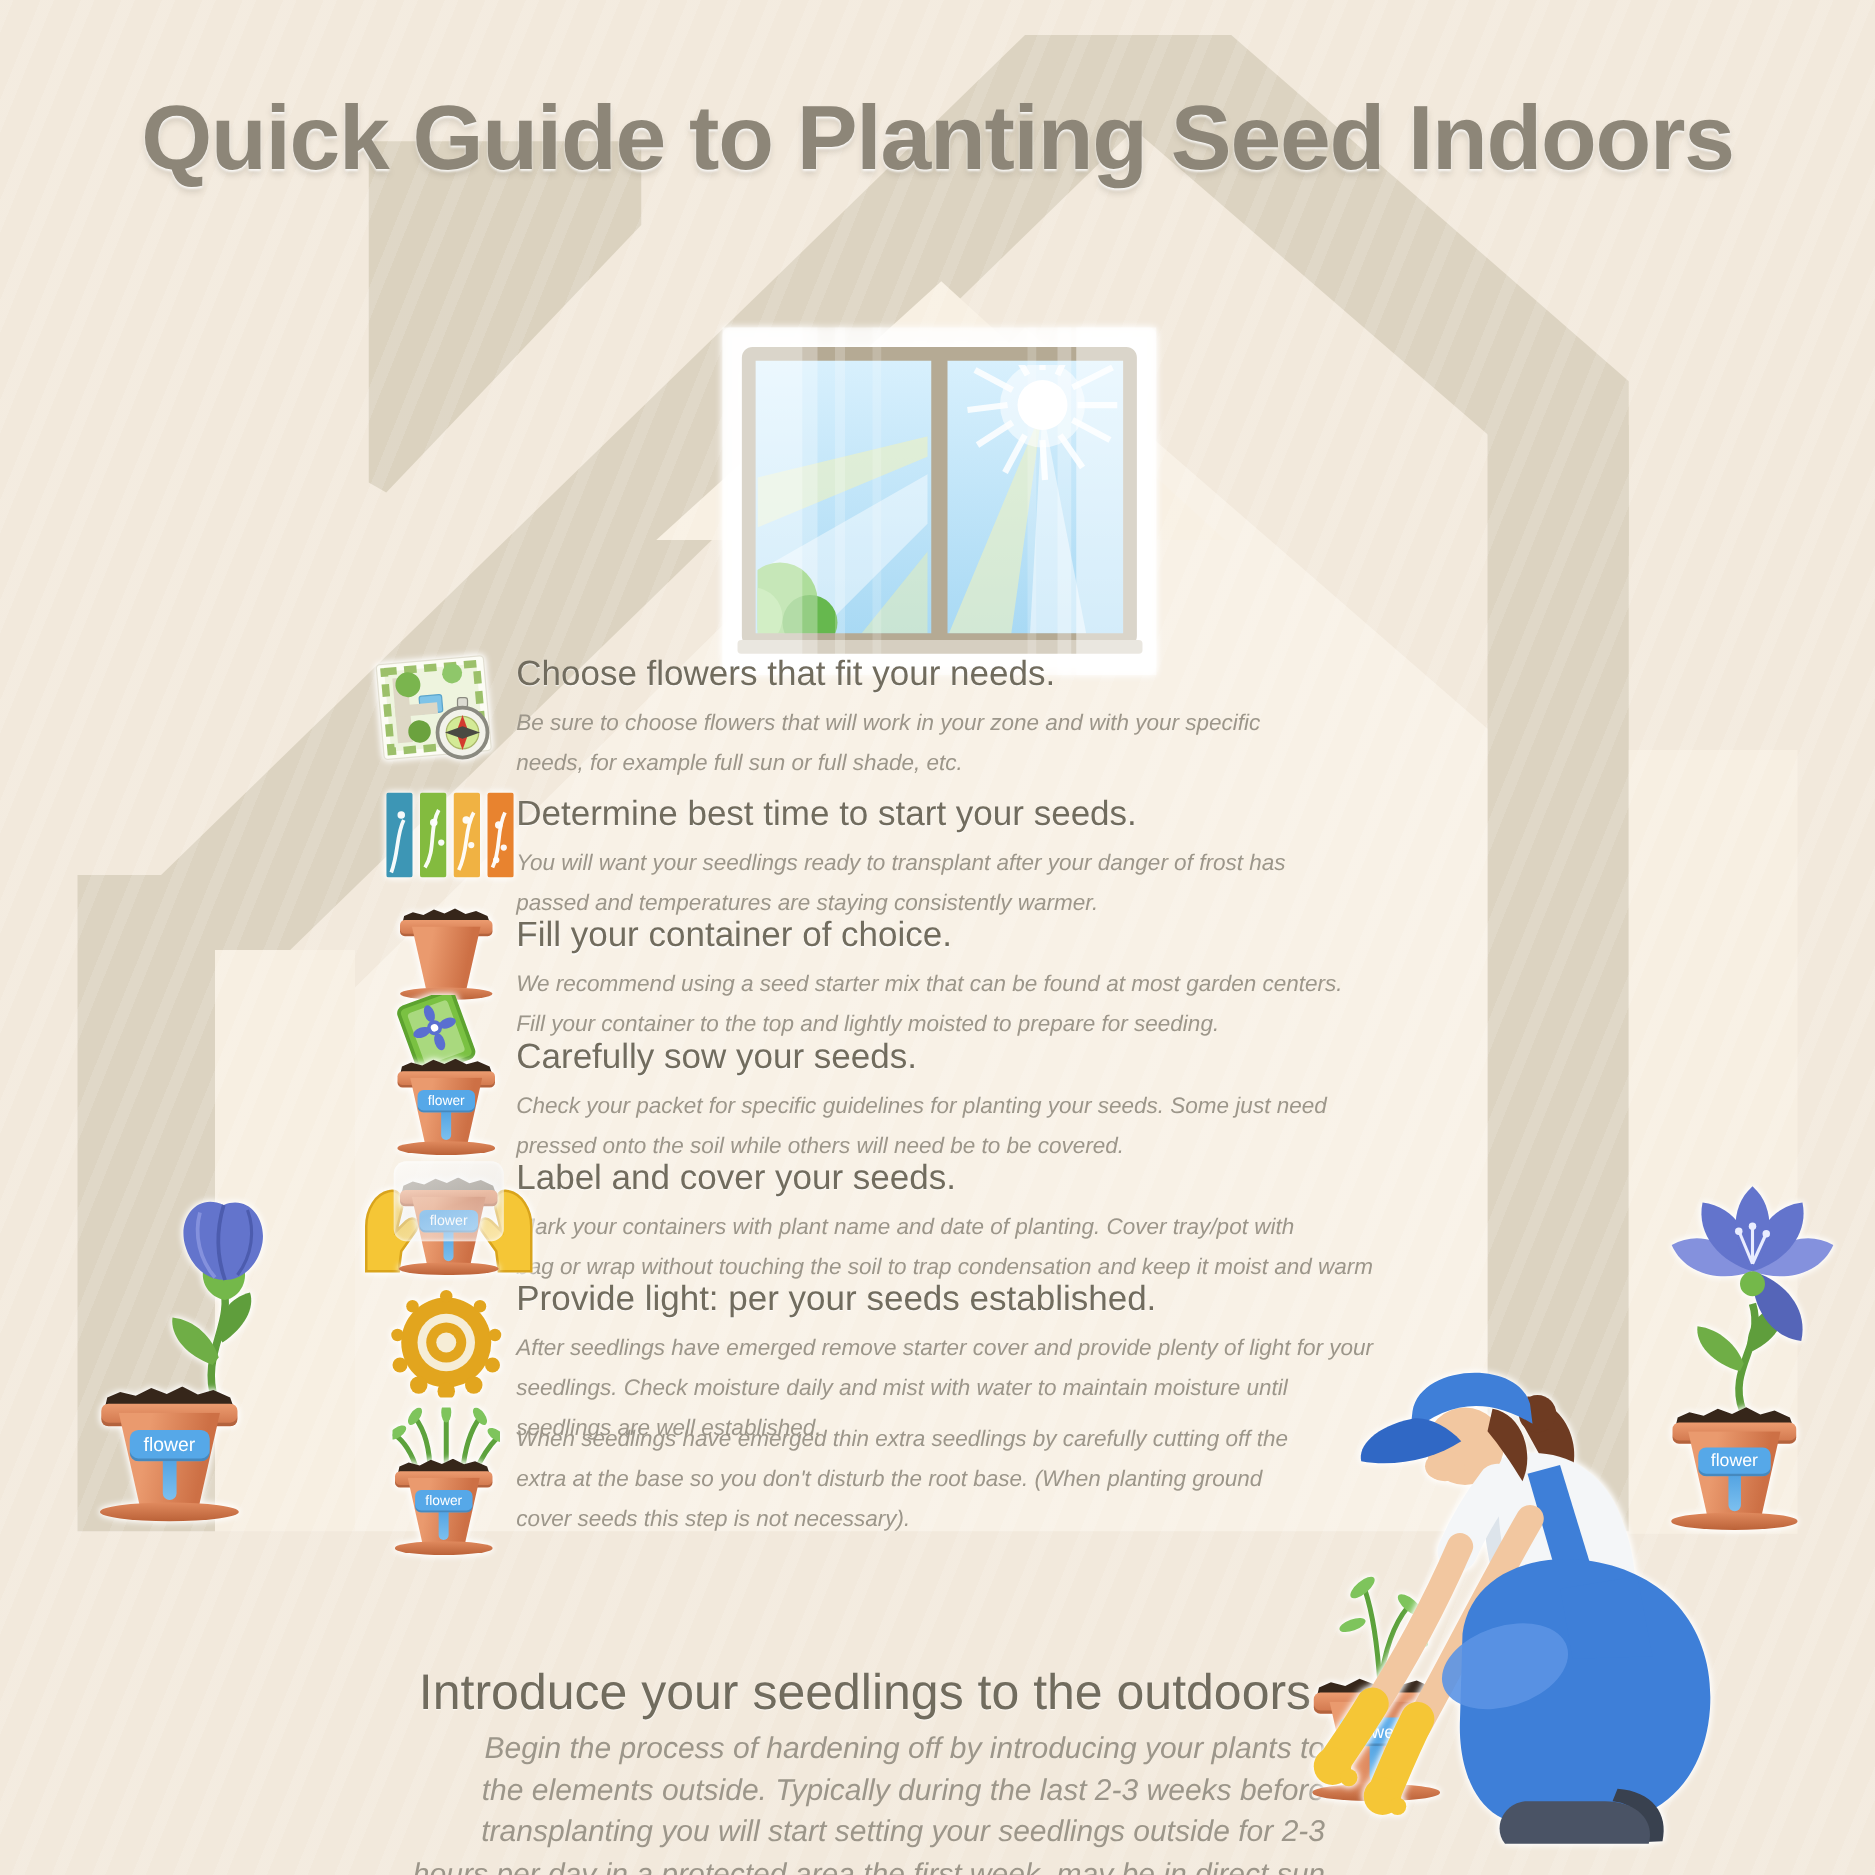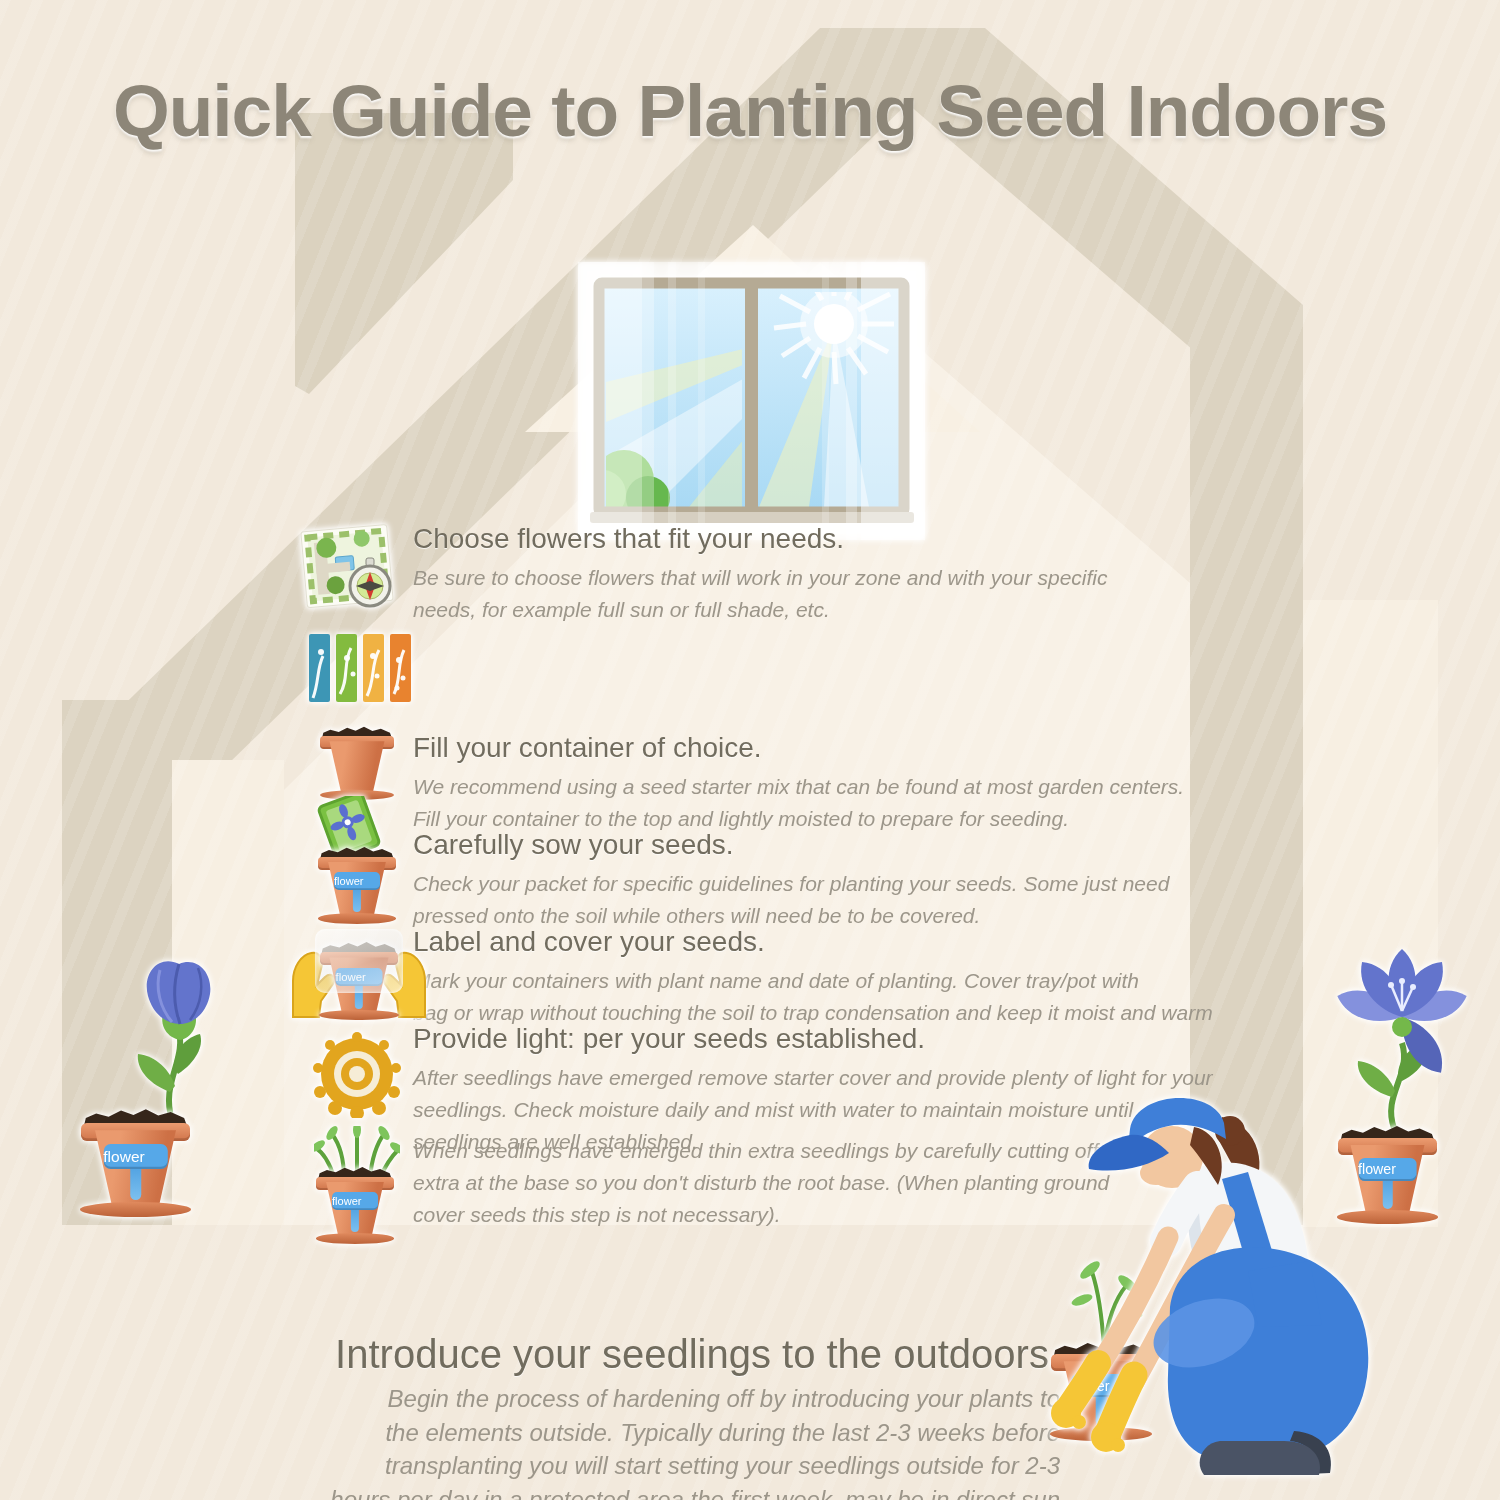--- a/index.html
+++ b/index.html
@@ -8,21 +8,21 @@
   .abs{position:absolute;}
   .stripes{position:absolute;inset:0;z-index:2;pointer-events:none;opacity:.4;
     background:repeating-linear-gradient(112deg,rgba(255,255,255,.3) 0 10px,rgba(255,255,255,0) 10px 30px);}
   .bgsvg{position:absolute;inset:0;z-index:1;}
   .title{position:absolute;top:20px;left:0;width:100%;text-align:center;z-index:4;
     font-size:73px;font-weight:bold;letter-spacing:-1px;color:var(--title,#8d8678);
     text-shadow:0 2px 2px rgba(255,255,255,.9),0 4px 5px rgba(110,100,80,.22);}
   .step{position:absolute;left:413px;width:860px;z-index:4;}
   .step-heading{font-size:28px;line-height:42px;color:var(--heading,#716c5e);
     text-shadow:0 1px 1px rgba(255,255,255,.8);}
-  .step-body{font-size:21px;line-height:32px;font-style:italic;color:var(--body_text,#9c968a);
+  .step-body{font-size:18px;line-height:32px;font-style:italic;color:var(--body_text,#9c968a);
     white-space:pre-line;margin-top:2px;}
   .icon{position:absolute;z-index:4;}
   .halo{filter:drop-shadow(0 0 3px rgba(255,255,255,.9)) drop-shadow(0 0 2px rgba(255,255,255,.8));}
   .outro{position:absolute;left:290px;top:1332px;width:770px;text-align:right;z-index:4;}
   .outro-heading{font-size:40px;line-height:44px;color:var(--heading,#716c5e);
     text-shadow:0 1px 1px rgba(255,255,255,.8);}
   .outro-body{margin-top:6px;font-size:24px;line-height:33.5px;font-style:italic;
     color:var(--body_text,#9c968a);white-space:pre-line;}
   
   .pot{position:absolute;width:1em;height:.97em;z-index:4;}
@@ -33,21 +33,21 @@
     clip-path:polygon(6% 0,94% 0,76% 100%,24% 100%);
     background:linear-gradient(100deg,#ea9a6e 30%,#cd7045 75%);}
   .pot-rim{left:.03em;width:.94em;top:.155em;height:.16em;border-radius:.05em;
     background:linear-gradient(180deg,#ec9c70,#cf744a);box-shadow:inset 0 -.025em rgba(90,40,15,.25);}
   .pot-soil{left:.05em;width:.90em;top:.02em;height:.17em;background:#36261a;
     clip-path:polygon(0 100%,2% 55%,12% 32%,24% 48%,36% 16%,48% 40%,60% 10%,72% 42%,84% 24%,97% 55%,100% 100%);}
   .pot-soil.gray{background:#8f8679;}
   .pot-stake{left:50%;top:.5em;transform:translateX(-50%);width:.1em;height:.33em;
     background:linear-gradient(180deg,#4d9fe0,#7cc0ef);border-radius:0 0 .05em .05em;}
   .pot-label{left:50%;top:.34em;transform:translateX(-50%);width:.56em;height:.22em;
-    background:var(--label_blue,#56a8e8);border-radius:.06em;display:flex;align-items:center;justify-content:flex-start;
+    background:var(--label_blue,#56a8e8);border-radius:.06em;display:flex;align-items:center;justify-content:center;
     box-shadow:inset 0 -.02em rgba(0,0,0,.18);}
   .pot-label span{font-size:.135em;color:#fff;font-family:"Liberation Sans",sans-serif;}
   .plastic{position:absolute;z-index:5;border-radius:.12em;
     background:linear-gradient(160deg,rgba(255,255,255,.62),rgba(235,238,242,.42) 55%,rgba(255,255,255,.6));
     box-shadow:inset 0 0 .04em rgba(255,255,255,.9);}
 </style>
 </head>
 <body>
 
 <div class="canvas">
@@ -121,20 +121,25 @@
       <rect x="-16" y="240" width="347" height="22" opacity=".38"></rect>
     </g>
   </svg>
 
   <h1 class="title">Quick Guide to Planting Seed Indoors</h1>
 
   <div class="step" style="top:518px">
     <div class="step-heading">Choose flowers that fit your needs.</div>
     <div class="step-body">Be sure to choose flowers that will work in your zone and with your specific
 needs, for example full sun or full shade, etc.</div>
+  </div>
+  <div class="step" style="top:630px">
+    <div class="step-heading">Determine best time to start your seeds.</div>
+    <div class="step-body">You will want your seedlings ready to transplant after your danger of frost has
+passed and temperatures are staying consistently warmer.</div>
   </div>
   <div class="step" style="top:824px">
     <div class="step-heading">Carefully sow your seeds.</div>
     <div class="step-body">Check your packet for specific guidelines for planting your seeds.  Some just need
 pressed onto the soil while others will need be to be covered.</div>
   </div>
   <div class="step" style="top:727px">
     <div class="step-heading">Fill your container of choice.</div>
     <div class="step-body">We recommend using a seed starter mix that can be found at most garden centers.
 Fill your container to the top and lightly moisted to prepare for seeding.</div>

